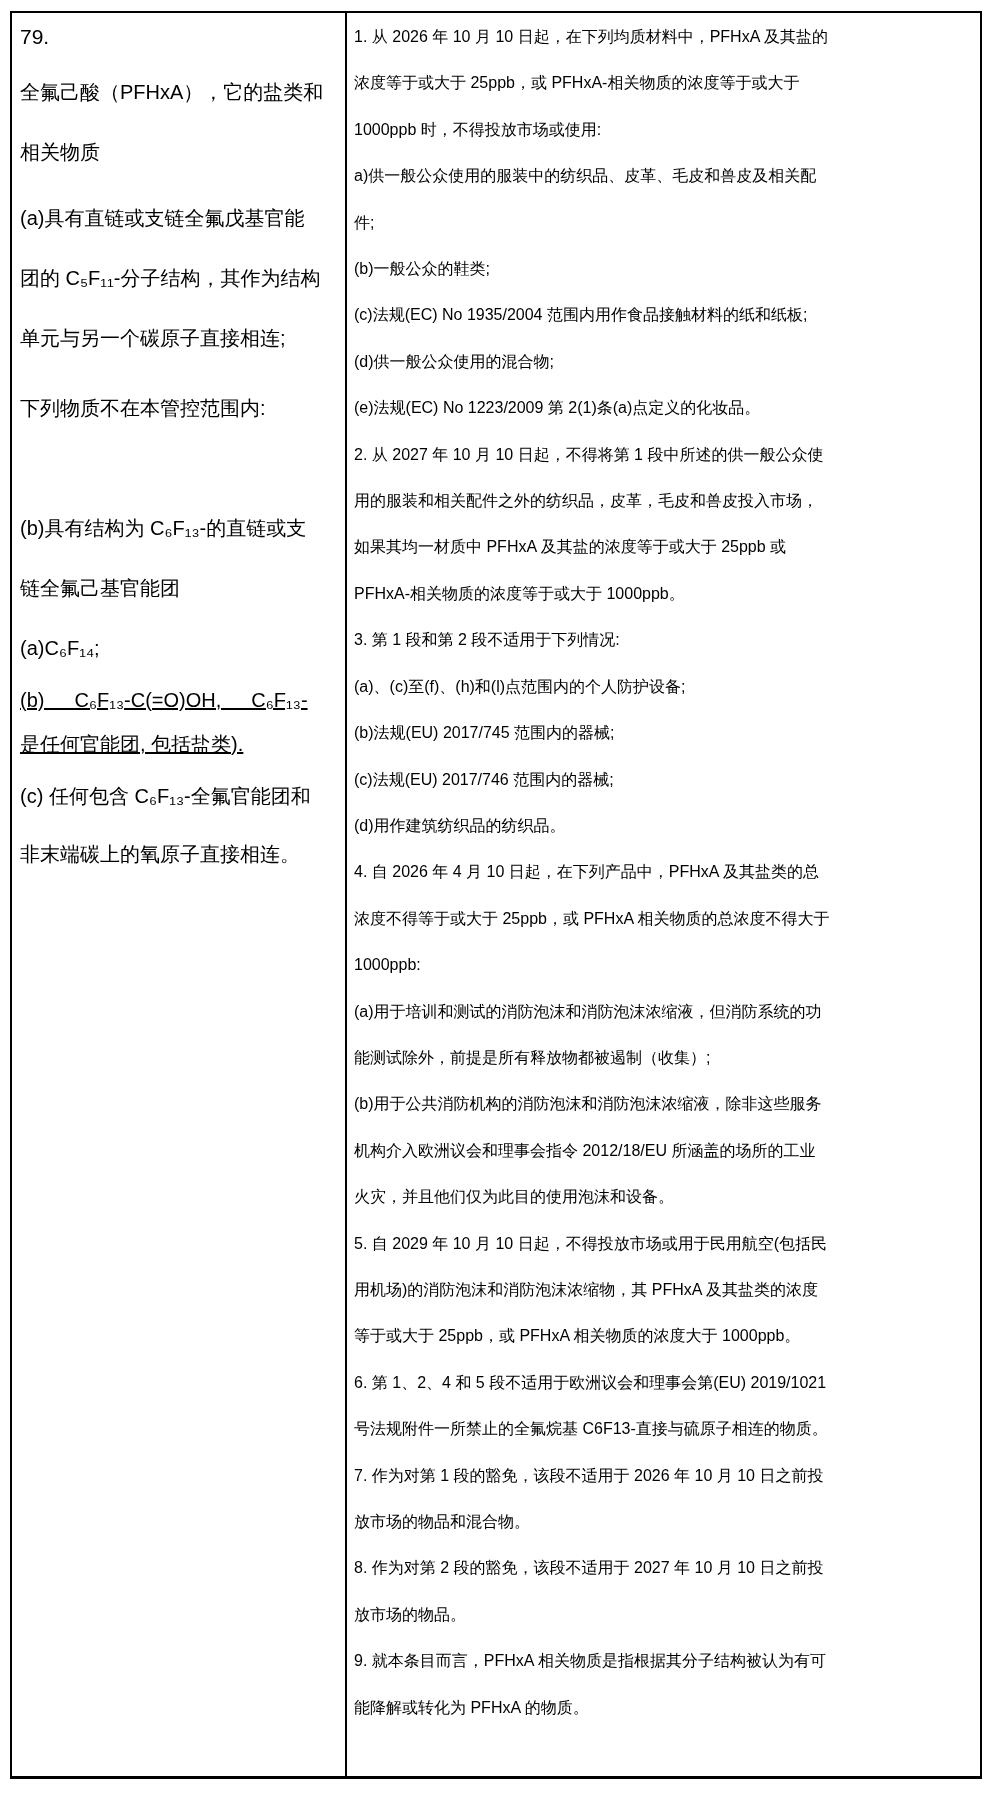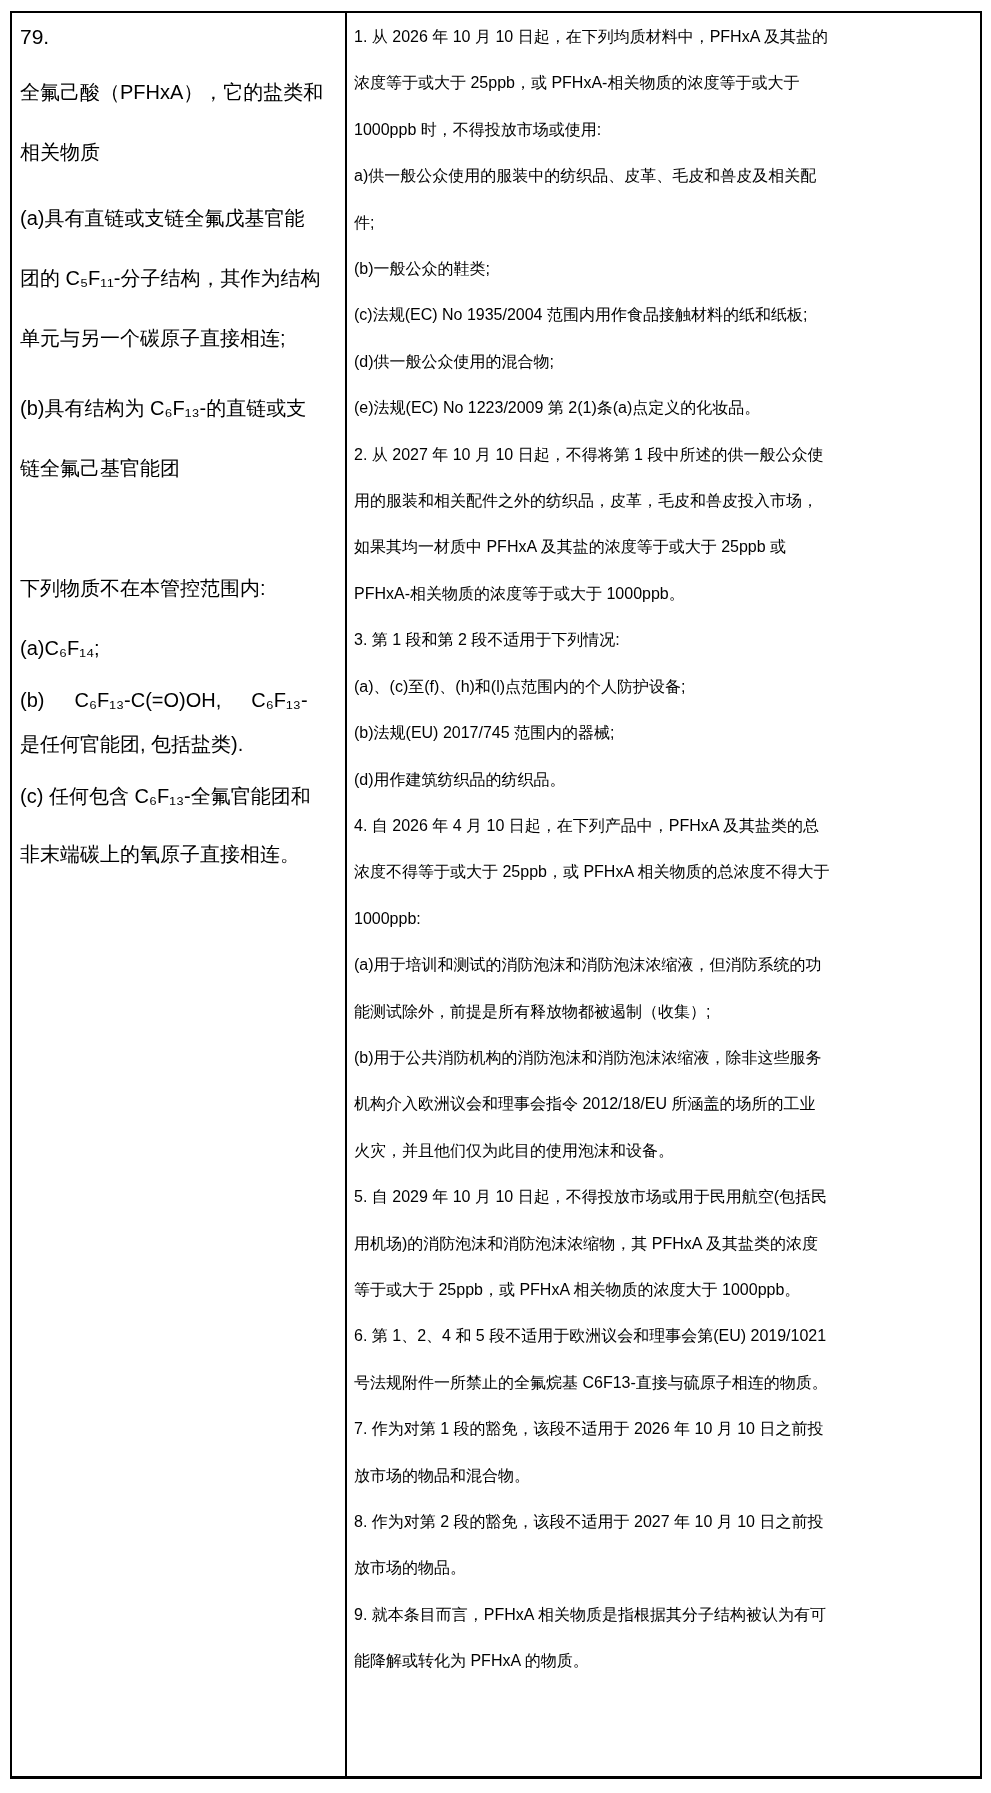--- a/index.html
+++ b/index.html
@@ -24,21 +24,21 @@
   .line{white-space:pre;line-height:60px;}
   .col-right .line{line-height:46.4px;}
   
   .col-left .block:nth-child(1) .line{line-height:40px;font-size:21px;}
   .col-left .block:nth-child(2){margin-top:5px;font-weight:normal;}
   .col-left .block:nth-child(3){margin-top:6px;}
   .col-left .block:nth-child(4){margin-top:10px;}
   .col-left .block:nth-child(5){margin-top:60px;}
   .col-left .block:nth-child(6){margin-top:0;}
   .col-left .block:nth-child(7){margin-top:0;}
-  .col-left .block:nth-child(7) .line{line-height:44px;}
+  .col-left .block:nth-child(7) .line{line-height:44px;text-decoration:underline;}
   .col-left .block:nth-child(8){margin-top:1px;}
   .col-left .block:nth-child(8) .line{line-height:58px;}
 </style>
 </head>
 <body>
 
 <div class="reg-table">
   <div class="col-left">
       <div class="block">
         <div class="line">79.</div>
@@ -46,25 +46,25 @@
       <div class="block">
         <div class="line">全氟己酸（PFHxA），它的盐类和</div>
         <div class="line">相关物质</div>
       </div>
       <div class="block">
         <div class="line">(a)具有直链或支链全氟戊基官能</div>
         <div class="line">团的 C₅F₁₁-分子结构，其作为结构</div>
         <div class="line">单元与另一个碳原子直接相连;</div>
       </div>
       <div class="block">
+        <div class="line">下列物质不在本管控范围内:</div>
+      </div>
+      <div class="block">
         <div class="line">(b)具有结构为 C₆F₁₃-的直链或支</div>
         <div class="line">链全氟己基官能团</div>
-      </div>
-      <div class="block">
-        <div class="line">下列物质不在本管控范围内:</div>
       </div>
       <div class="block">
         <div class="line">(a)C₆F₁₄;</div>
       </div>
       <div class="block">
         <div class="line">(b)  C₆F₁₃-C(=O)OH,  C₆F₁₃-</div>
         <div class="line">是任何官能团, 包括盐类).</div>
       </div>
       <div class="block">
         <div class="line">(c) 任何包含 C₆F₁₃-全氟官能团和</div>
@@ -81,20 +81,21 @@
       <div class="line">(c)法规(EC) No 1935/2004 范围内用作食品接触材料的纸和纸板;</div>
       <div class="line">(d)供一般公众使用的混合物;</div>
       <div class="line">(e)法规(EC) No 1223/2009 第 2(1)条(a)点定义的化妆品。</div>
       <div class="line">2. 从 2027 年 10 月 10 日起，不得将第 1 段中所述的供一般公众使</div>
       <div class="line">用的服装和相关配件之外的纺织品，皮革，毛皮和兽皮投入市场，</div>
       <div class="line">如果其均一材质中 PFHxA 及其盐的浓度等于或大于 25ppb 或</div>
       <div class="line">PFHxA-相关物质的浓度等于或大于 1000ppb。</div>
       <div class="line">3. 第 1 段和第 2 段不适用于下列情况:</div>
       <div class="line">(a)、(c)至(f)、(h)和(l)点范围内的个人防护设备;</div>
       <div class="line">(b)法规(EU) 2017/745 范围内的器械;</div>
+      <div class="line">(c)法规(EU) 2017/746 范围内的器械;</div>
       <div class="line">(d)用作建筑纺织品的纺织品。</div>
       <div class="line">4. 自 2026 年 4 月 10 日起，在下列产品中，PFHxA 及其盐类的总</div>
       <div class="line">浓度不得等于或大于 25ppb，或 PFHxA 相关物质的总浓度不得大于</div>
       <div class="line">1000ppb:</div>
       <div class="line">(a)用于培训和测试的消防泡沫和消防泡沫浓缩液，但消防系统的功</div>
       <div class="line">能测试除外，前提是所有释放物都被遏制（收集）;</div>
       <div class="line">(b)用于公共消防机构的消防泡沫和消防泡沫浓缩液，除非这些服务</div>
       <div class="line">机构介入欧洲议会和理事会指令 2012/18/EU 所涵盖的场所的工业</div>
       <div class="line">火灾，并且他们仅为此目的使用泡沫和设备。</div>
       <div class="line">5. 自 2029 年 10 月 10 日起，不得投放市场或用于民用航空(包括民</div>

